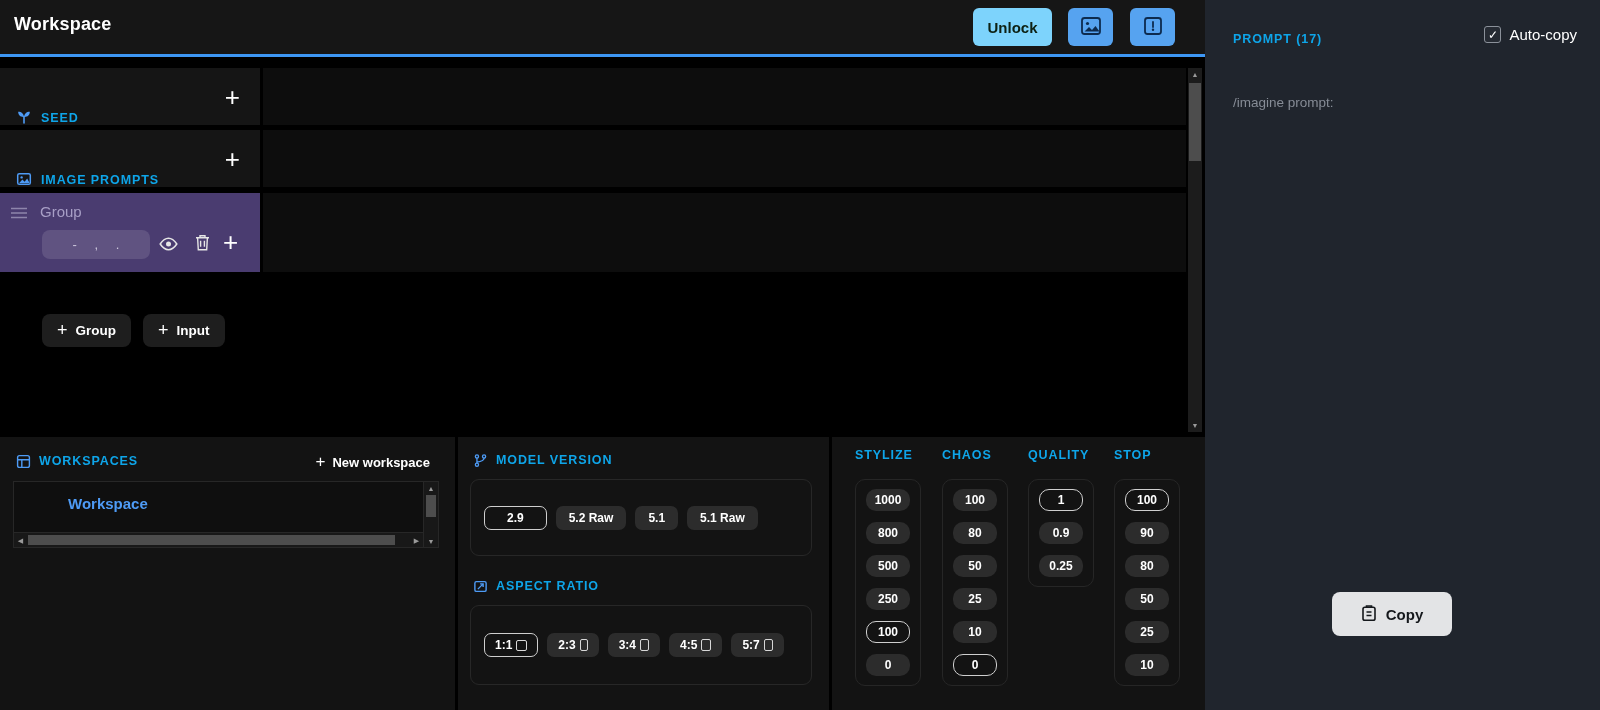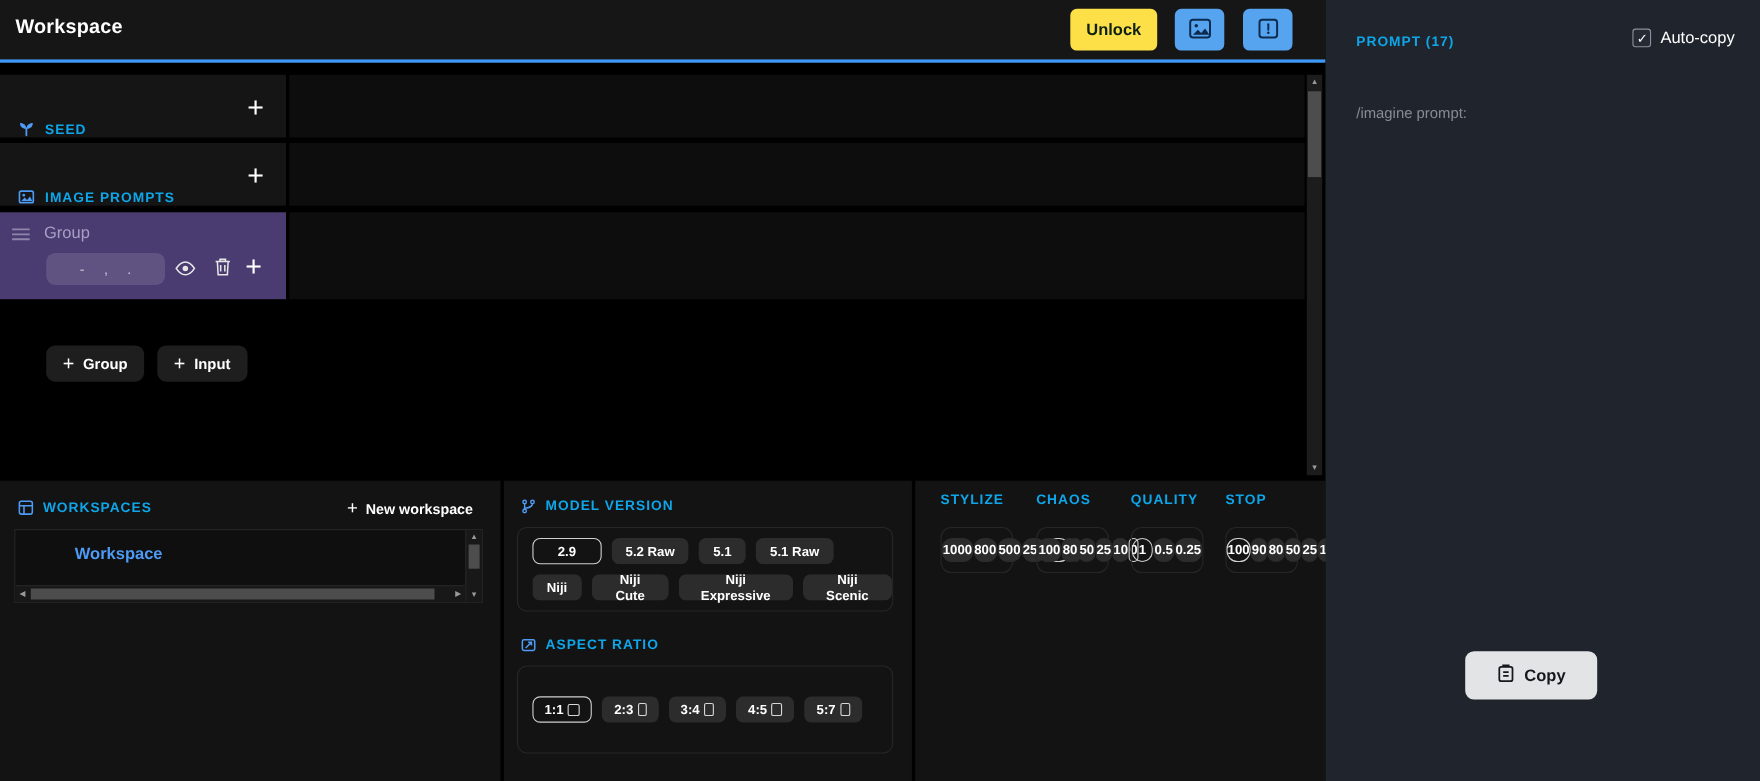--- a/index.html
+++ b/index.html
@@ -3,21 +3,21 @@
 <meta charset="utf-8">
 <style>
 *{box-sizing:border-box;margin:0;padding:0}
 html,body{width:1600px;height:710px}
 body{background:#000;font-family:"Liberation Sans",sans-serif;position:relative;overflow:hidden;color:#fff}
 button{font-family:inherit;border:none;background:none;cursor:pointer;color:inherit;padding:0}
 
 
 .topbar{position:absolute;left:0;top:0;width:1205px;height:57px;background:#161616;border-bottom:3px solid #3e97f4}
 .title{position:absolute;left:14px;top:14px;font-size:18px;font-weight:700;color:#fff;letter-spacing:.2px}
-.unlock-btn{position:absolute;left:973px;top:8px;width:79px;height:38px;background:#fde047;border-radius:6px;font-weight:700;font-size:15px;color:#0d2113;display:flex;align-items:center;justify-content:center}
+.unlock-btn{position:absolute;left:973px;top:8px;width:79px;height:38px;background:#7dd3fc;border-radius:6px;font-weight:700;font-size:15px;color:#0d2113;display:flex;align-items:center;justify-content:center}
 .icon-btn{position:absolute;top:8px;width:45px;height:38px;background:#56a3f0;border-radius:6px;display:flex;align-items:center;justify-content:center}
 .icon-btn.gallery{left:1068px}
 .icon-btn.feedback{left:1130px}
 
 
 .row{position:absolute;left:0;width:1186px}
 .seed-row{top:68px;height:57px}
 .prompts-row{top:130px;height:57px}
 .group-row{top:193px;height:79px}
 .row-label{position:absolute;left:0;top:0;bottom:0;width:260px;background:#151515;display:flex;align-items:flex-end;padding:0 16px}
@@ -82,21 +82,21 @@
 .btn-row{display:flex;gap:9px}
 .opt-btn{height:24px;padding:0 12px;background:#2c2c2c;border-radius:7px;font-weight:700;font-size:12px;color:#fff;display:inline-flex;align-items:center;justify-content:center;border:1px solid transparent}
 .opt-btn.selected{background:transparent;border-color:#cfcfcf}
 .opt-btn.wide{padding:0 22px}
 .aspect-btn{gap:4px;padding:0 10px}
 .ratio-icon{display:inline-block;border:1.5px solid #d8d8d8;border-radius:2px}
 
 .param-head{position:absolute;top:8px;width:66px;text-align:left}
 .param-head .section-title{display:inline}
 .ph-stylize{left:23px}.ph-chaos{left:110px}.ph-quality{left:196px}.ph-stop{left:282px}
-.param-stack{position:absolute;top:42px;width:66px;border:1px solid #262626;border-radius:10px;display:flex;flex-direction:row;align-items:center;padding:9px 0}
+.param-stack{position:absolute;top:42px;width:66px;border:1px solid #262626;border-radius:10px;display:flex;flex-direction:column;align-items:center;gap:11px;padding:9px 0}
 .ps-stylize{left:23px}.ps-chaos{left:110px}.ps-quality{left:196px}.ps-stop{left:282px}
 .pbtn{width:44px;height:22px;background:#2c2c2c;border-radius:10px;font-weight:700;font-size:12px;color:#fff;display:flex;align-items:center;justify-content:center;border:1px solid transparent}
 .pbtn.selected{background:transparent;border-color:#cfcfcf}
 
 
 .prompt-panel{position:absolute;left:1205px;top:0;width:395px;height:710px;background:#20252d}
 .prompt-title{position:absolute;left:28px;top:29px}
 .autocopy{position:absolute;right:23px;top:26px;display:flex;align-items:center;gap:8px}
 .checkbox{width:17px;height:17px;background:#262b33;border:1px solid #8b919a;border-radius:3px;display:flex;align-items:center;justify-content:center;font-size:12px;color:#fff;line-height:1}
 .autocopy-label{font-size:15px;color:#fff}
@@ -249,26 +249,20 @@
     </span>
     <span class="section-title">MODEL VERSION</span>
   </div>
   <div class="group-box">
     <div class="btn-row">
       <button class="opt-btn selected wide">2.9</button>
       <button class="opt-btn">5.2 Raw</button>
       <button class="opt-btn">5.1</button>
       <button class="opt-btn">5.1 Raw</button>
     </div>
-    <div class="btn-row">
-      <button class="opt-btn">Niji</button>
-      <button class="opt-btn">Niji Cute</button>
-      <button class="opt-btn">Niji Expressive</button>
-      <button class="opt-btn">Niji Scenic</button>
-    </div>
   </div>
 
   <div class="panel-heading aspect">
     <span class="icn">
       <svg width="15" height="15" viewBox="0 0 16 16" fill="none" stroke="#4e9bf5" stroke-width="1.5">
         <rect x="2" y="2.8" width="12" height="10.4" rx="1.6"></rect>
         <path d="M5.2 10.8l5.6-5.6M10.8 8.4V5.2H7.6"></path>
       </svg>
     </span>
     <span class="section-title">ASPECT RATIO</span>
@@ -318,21 +312,21 @@
     <button class="pbtn">100</button>
     <button class="pbtn">80</button>
     <button class="pbtn">50</button>
     <button class="pbtn">25</button>
     <button class="pbtn">10</button>
     <button class="pbtn selected">0</button>
   </div>
 
   <div class="param-stack ps-quality">
     <button class="pbtn selected">1</button>
-    <button class="pbtn">0.5</button>
+    <button class="pbtn">0.9</button>
     <button class="pbtn">0.25</button>
   </div>
 
   <div class="param-stack ps-stop">
     <button class="pbtn selected">100</button>
     <button class="pbtn">90</button>
     <button class="pbtn">80</button>
     <button class="pbtn">50</button>
     <button class="pbtn">25</button>
     <button class="pbtn">10</button>

